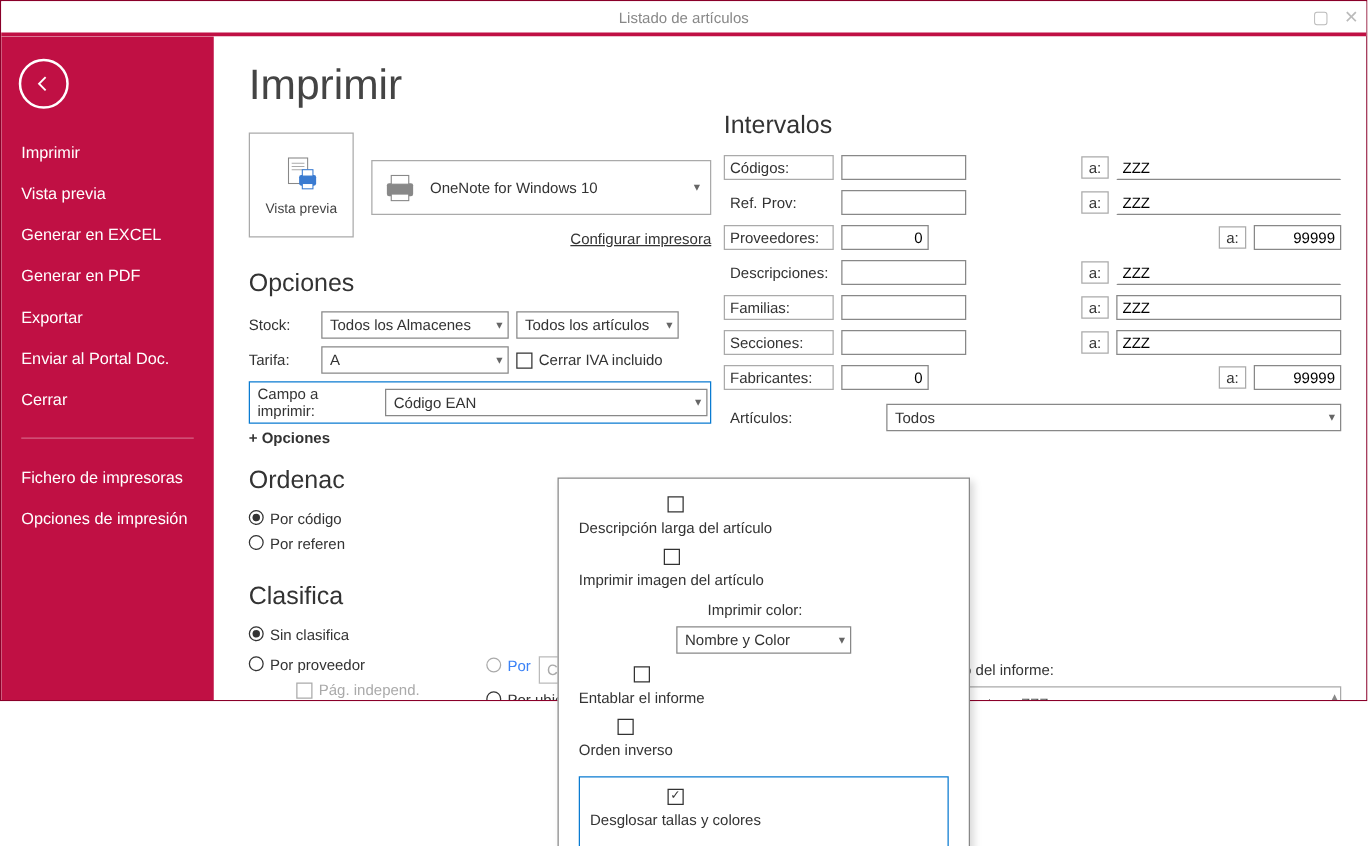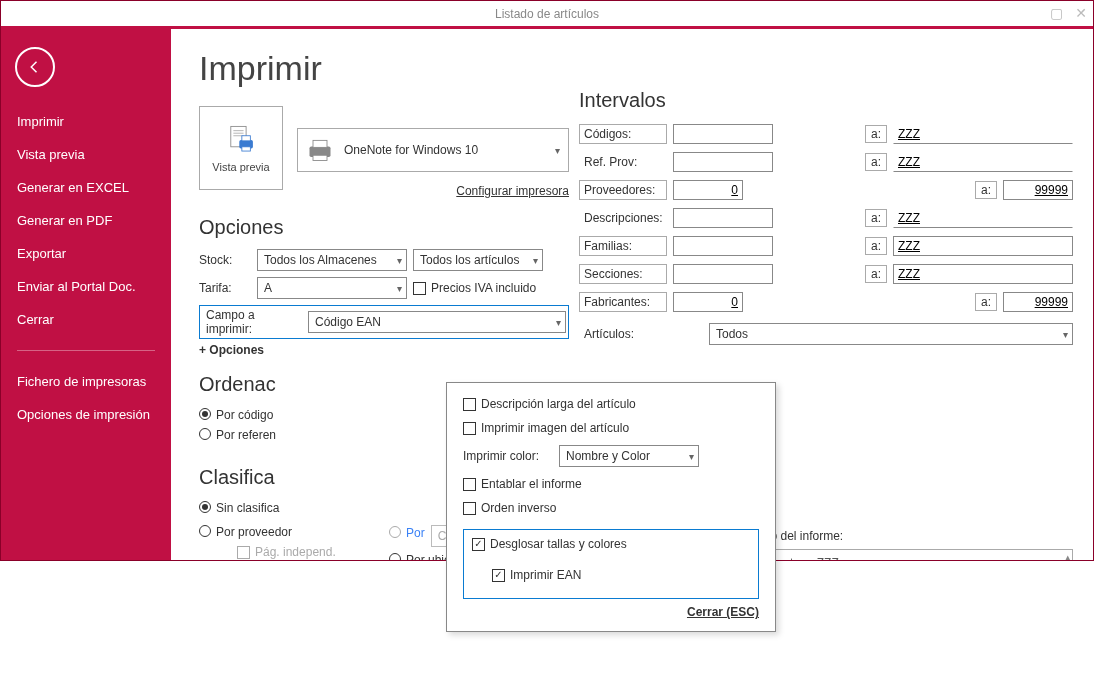--- a/index.html
+++ b/index.html
@@ -26,36 +26,36 @@
   .preview-box span { font-size: 11px; color: #444; }
   .printer-sel { flex: 1; margin-top: 22px; }
   .printer-sel-row { border: 1px solid #aaa; height: 44px; display: flex; align-items: center; padding: 0 8px; gap: 10px; position: relative; cursor: pointer; }
   .printer-sel-row svg { width: 28px; height: 28px; }
   .dd-arrow { position: absolute; right: 8px; font-size: 10px; color: #666; }
   .cfg-link { text-align: right; margin-top: 12px; font-size: 12px; text-decoration: underline; color: #333; cursor: pointer; }
   .field-row { display: flex; align-items: center; gap: 6px; margin-bottom: 6px; }
   .field-row label { width: 52px; font-size: 12px; }
   .combo { border: 1px solid #888; height: 22px; background: #fff; display: flex; align-items: center; padding: 0 6px; font-size: 12px; position: relative; cursor: pointer; }
   .combo .dd-arrow { right: 4px; }
-  input[type=text].txt { border: 1px solid #888; height: 20px; padding: 0 4px; font-size: 12px; text-decoration: underline; }
+  input[type=text].txt { border: 1px solid #888; height: 20px; padding: 0 4px; font-size: 12px; }
   .checkbox { display: inline-flex; align-items: center; gap: 5px; cursor: pointer; }
   .checkbox .box { width: 13px; height: 13px; border: 1px solid #333; display: inline-flex; align-items: center; justify-content: center; font-size: 10px; line-height: 1; }
   .checkbox.checked .box::after { content: "✓"; color: #333; }
   .checkbox.disabled { color: #aaa; padding-left: 20px; }
   .checkbox.disabled .box { border-color: #aaa; }
   .campo-wrap { border: 1.5px solid #0a7bd1; padding: 2px; display: flex; align-items: center; gap: 6px; margin-bottom: 4px; }
   .campo-wrap label { width: 100px; font-size: 12px; padding-left: 4px; }
   .opciones-link { font-weight: 700; font-size: 12px; cursor: pointer; margin-bottom: 10px; display: inline-block; }
   .radio { display: inline-flex; gap: 5px; cursor: pointer; margin-bottom: 6px; }
   .radio .dot { width: 12px; height: 12px; border: 1px solid #333; border-radius: 50%; display: inline-flex; align-items: center; justify-content: center; }
   .radio.sel .dot::after { content: ""; width: 6px; height: 6px; border-radius: 50%; background: #333; display: block; }
   .radio.disabled { color: #3b82f6; }
   .radio.disabled .dot { border-color: #aaa; }
   .popup { position: absolute; left: 446px; top: 382px; width: 330px; background: #fff; border: 1px solid #888; padding: 14px 16px 12px 16px; box-shadow: 3px 3px 6px rgba(0,0,0,0.15); z-index: 50; }
-  .popup .checkbox, .popup .field-row { margin-bottom: 10px; }
+  .popup .checkbox, .popup .field-row { margin-bottom: 10px; flex-direction: column; }
   .highlight-group { border: 1.5px solid #0a7bd1; padding: 6px 8px 6px 8px; margin-top: 4px; }
   .popup-close { text-align: right; font-weight: 700; text-decoration: underline; font-size: 12px; cursor: pointer; margin-top: 6px; }
   .intv-row { display: flex; align-items: center; gap: 6px; margin-bottom: 4px; min-height: 24px; }
   .intv-row .lbl { width: 88px; font-size: 12px; border: 1px solid transparent; padding: 2px 4px; }
   .intv-row .lbl.boxed { border-color: #aaa; }
   .intv-row .a-lbl { border: 1px solid #aaa; padding: 1px 5px; font-size: 12px; }
   .enc-area { border: 1px solid #aaa; width: 100%; height: 70px; padding: 6px 8px; font-size: 12px; color: #555; position: relative; }
   .enc-area .scroll-up { position: absolute; right: 2px; top: 2px; font-size: 9px; color: #888; }
   .desc-txt { font-size: 12px; color: #333; margin-bottom: 6px; }
   .clasif-row { display: flex; gap: 40px; margin-top: 4px; }
@@ -133,21 +133,21 @@
             </div>
         </div>
         <div class="field-row">
           <label>Tarifa:</label>
           <div class="combo" style="width:150px">
               <span>A</span>
               <span class="dd-arrow">▾</span>
             </div>
           <span class="checkbox">
               <span class="box"></span>
-              <span>Precios IVA incluido</span>
+              <span>Cerrar IVA incluido</span>
             </span>
         </div>
         <div class="campo-wrap">
           <label>Campo a imprimir:</label>
           <div class="combo" style="flex:1">
               <span>Código EAN</span>
               <span class="dd-arrow">▾</span>
             </div>
         </div>
         <span class="opciones-link">+ Opciones</span>

